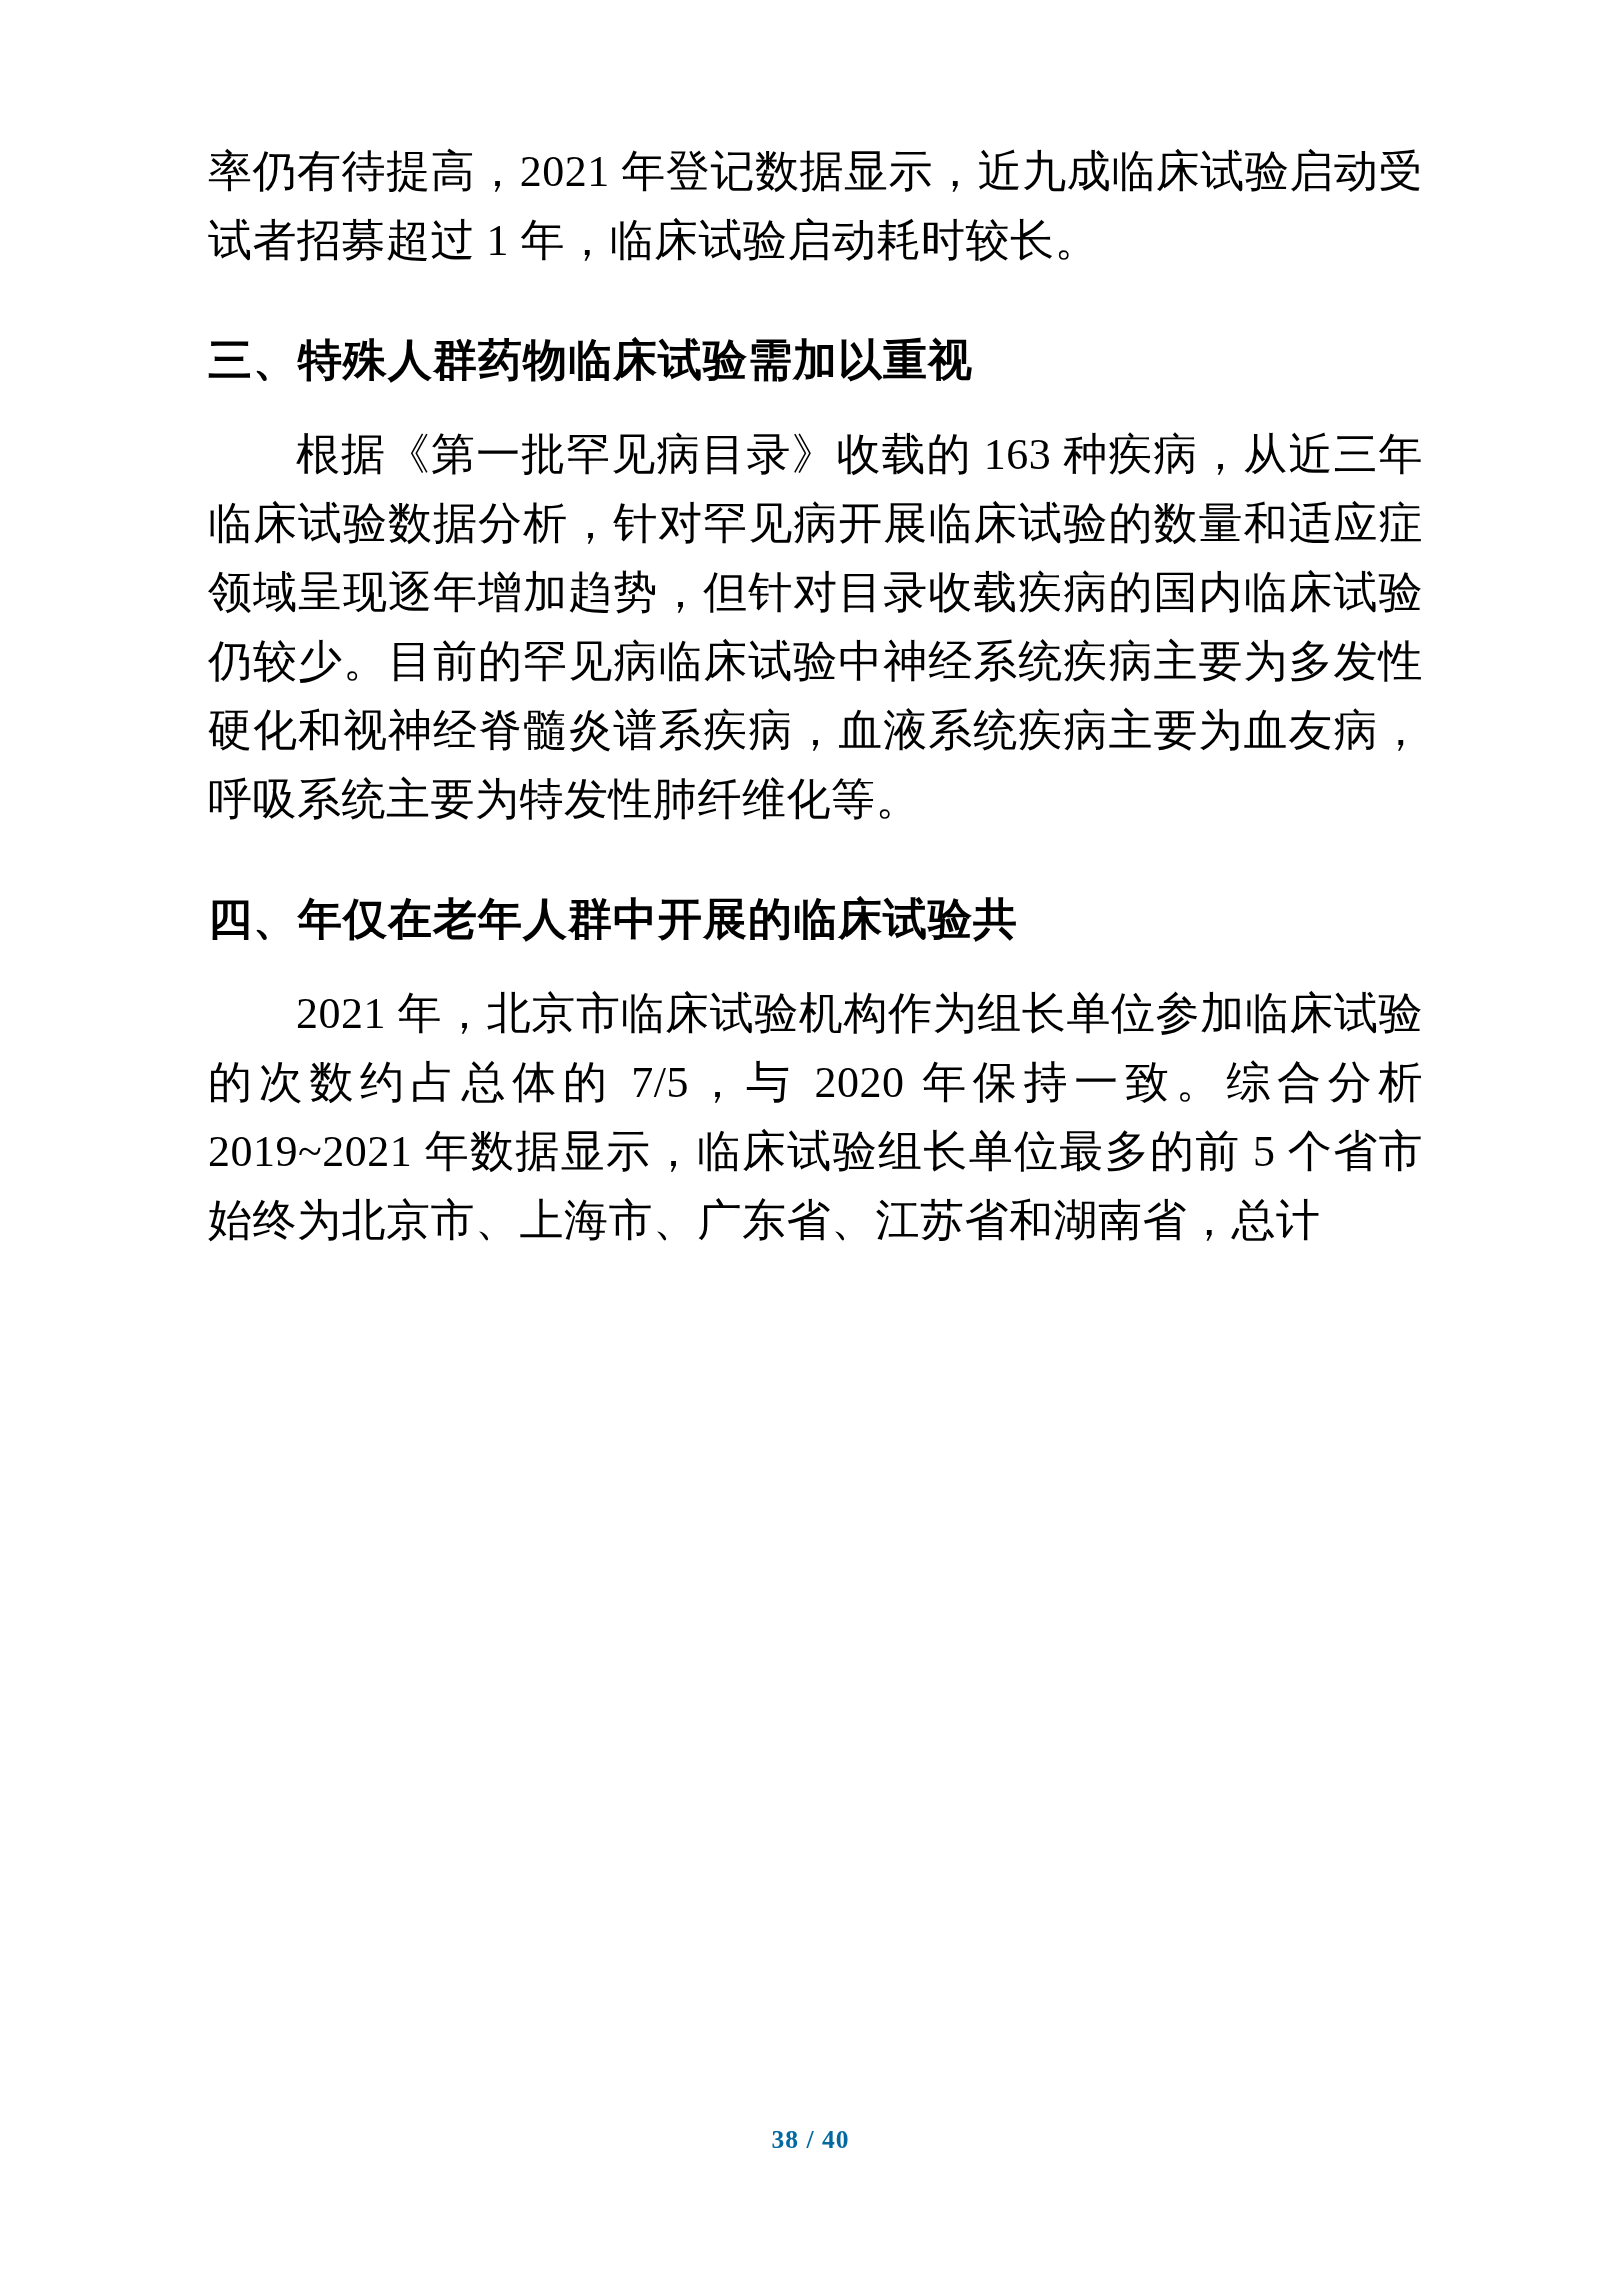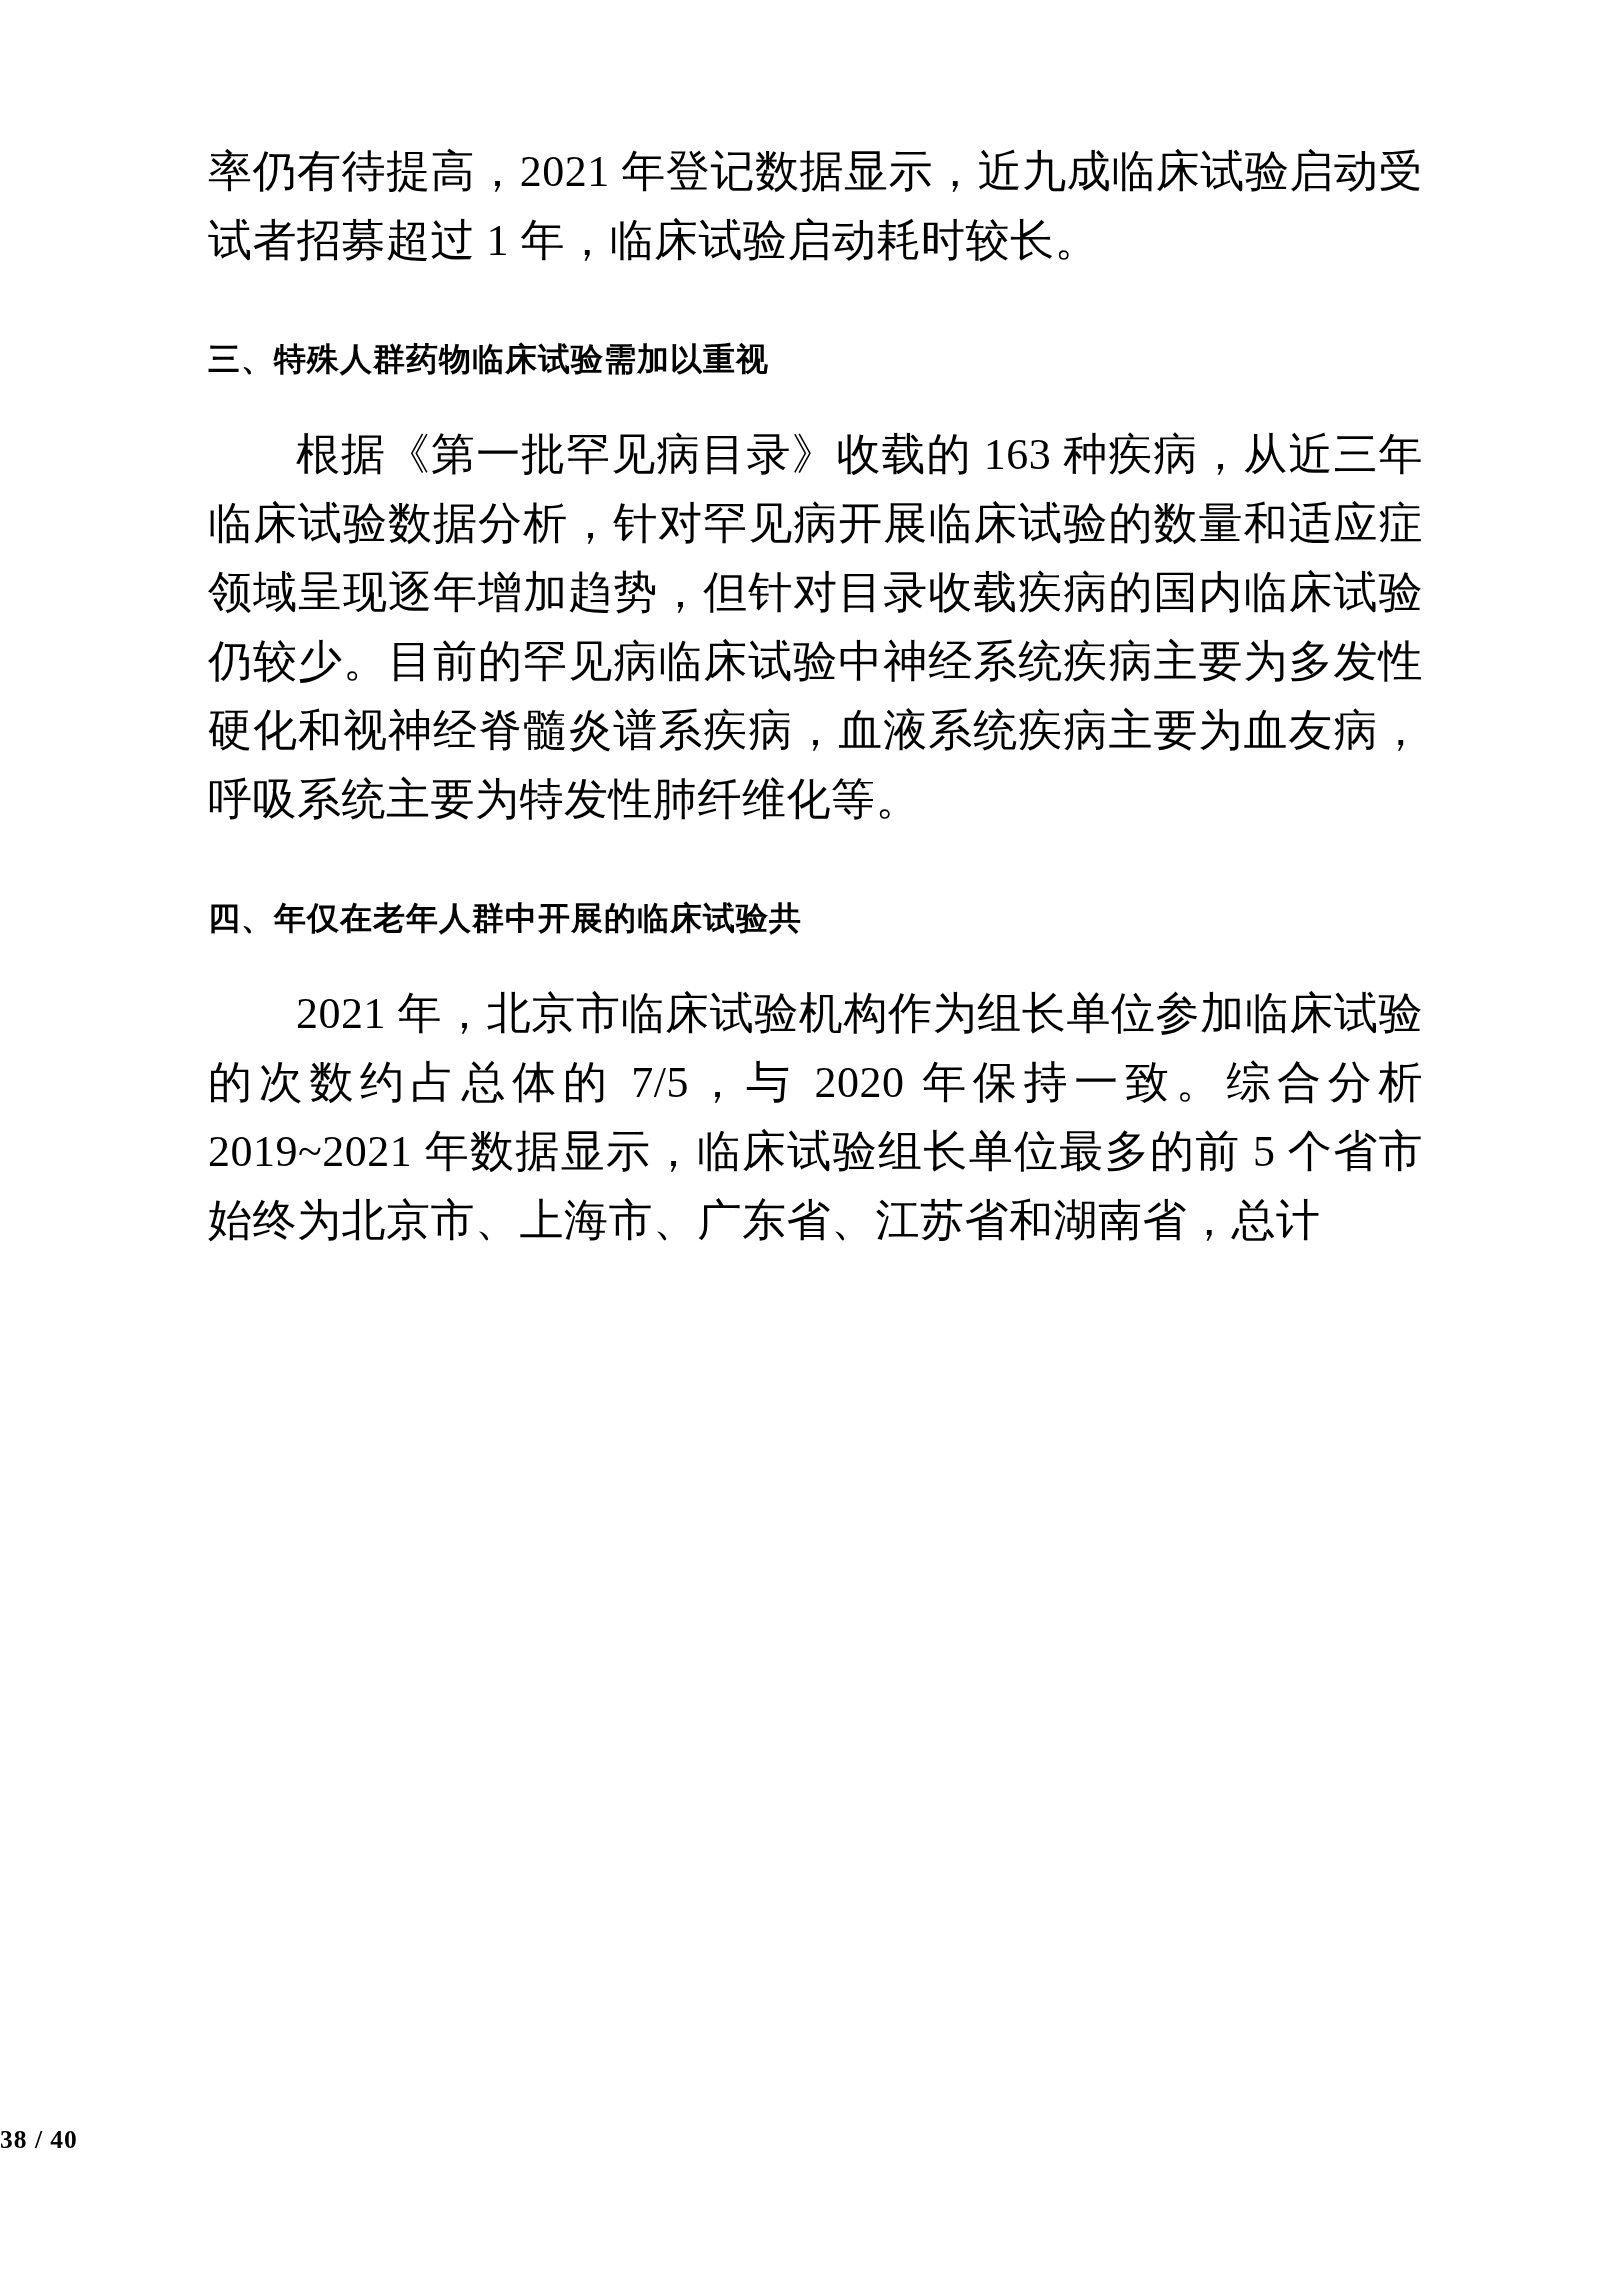--- a/index.html
+++ b/index.html
@@ -33,39 +33,39 @@
     margin: 0 0 3.9px 0;
     letter-spacing: 0.5px;
     font-weight: 400;
   }
   .para.cont {
     text-indent: 0;
   }
   
   .heading {
     font-family: Liberation Sans, sans-serif;
-    font-size: 32px;
+    font-size: 44px;
     line-height: 69px;
     font-weight: bold;
     margin: 29px 0 25.5px 0;
     text-indent: 0;
     letter-spacing: 1px;
   }
   .spacer-sm { height: 17.6px; }
   .footer {
     position: absolute;
     left: 0;
     right: 0;
     top: 2125px;
-    text-align: left;
+    text-align: center;
     font-family: "Liberation Serif", "DejaVu Serif", serif;
     font-size: 25.5px;
     font-weight: bold;
     letter-spacing: 1px;
-    color: #000000;
+    color: #0369a1;
   }
 </style>
 </head>
 <body>
 
 <div class="page">
 
   <div class="content">
 
     <p class="para cont">率仍有待提高，2021 年登记数据显示，近九成临床试验启动受试者招募超过 1 年，临床试验启动耗时较长。</p>

